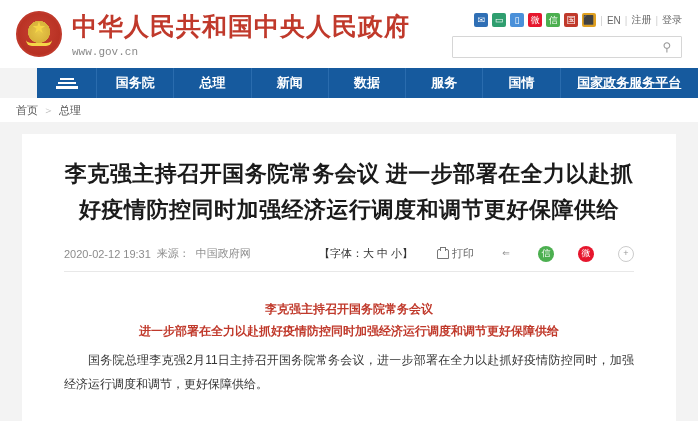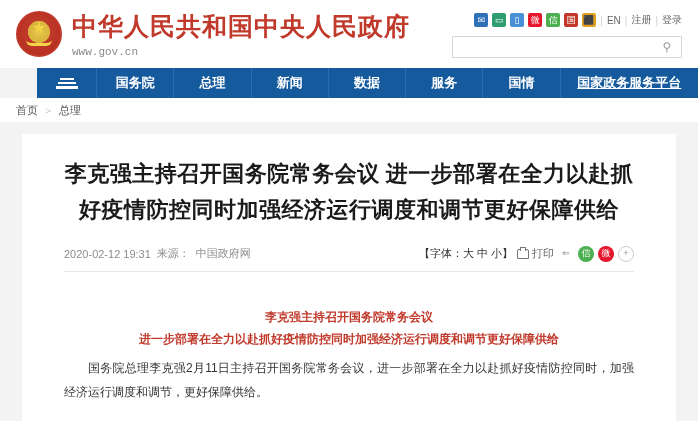--- a/index.html
+++ b/index.html
@@ -195,21 +195,21 @@
     margin-top: 16px;
     border-bottom: 1px solid #e8e8e8;
     padding-bottom: 8px;
     display: flex;
     align-items: center;
     font-size: 11px;
     color: #8c8c8c;
     height: 28px;
   }
   .meta-left { display: flex; align-items: center; gap: 6px; }
-  .meta-right { margin-left: auto; display: flex; align-items: center; gap: 4px; }
+  .meta-right { margin-left: auto; display: flex; align-items: center; gap: 24px; }
   .fontsize { color: #333; font-size: 11px; }
   .print { display: flex; align-items: center; gap: 3px; color: #666; }
   .printer {
     width: 12px; height: 10px;
     border: 1px solid #777;
     border-radius: 2px 2px 0 0;
     position: relative;
     display: inline-block;
   }
   .printer::after {
@@ -226,21 +226,21 @@
     border-radius: 50%;
     display: inline-flex; align-items: center; justify-content: center;
     font-size: 9px; color: #fff; line-height: 1;
   }
   .s-share { background: transparent; color: #888; }
   .s-wechat { background: #4caf50; }
   .s-weibo { background: #e6162d; }
   .s-plus { background: #ffffff; color: #999; border: 1px solid #ccc; }
 
   .body-head1 {
-    margin-top: 34px;
+    margin-top: 26px;
     text-align: center;
     color: #c0392b;
     font-size: 12px;
     font-weight: bold;
     line-height: 22px;
   }
   .body-head2 {
     text-align: center;
     color: #c0392b;
     font-size: 12px;

